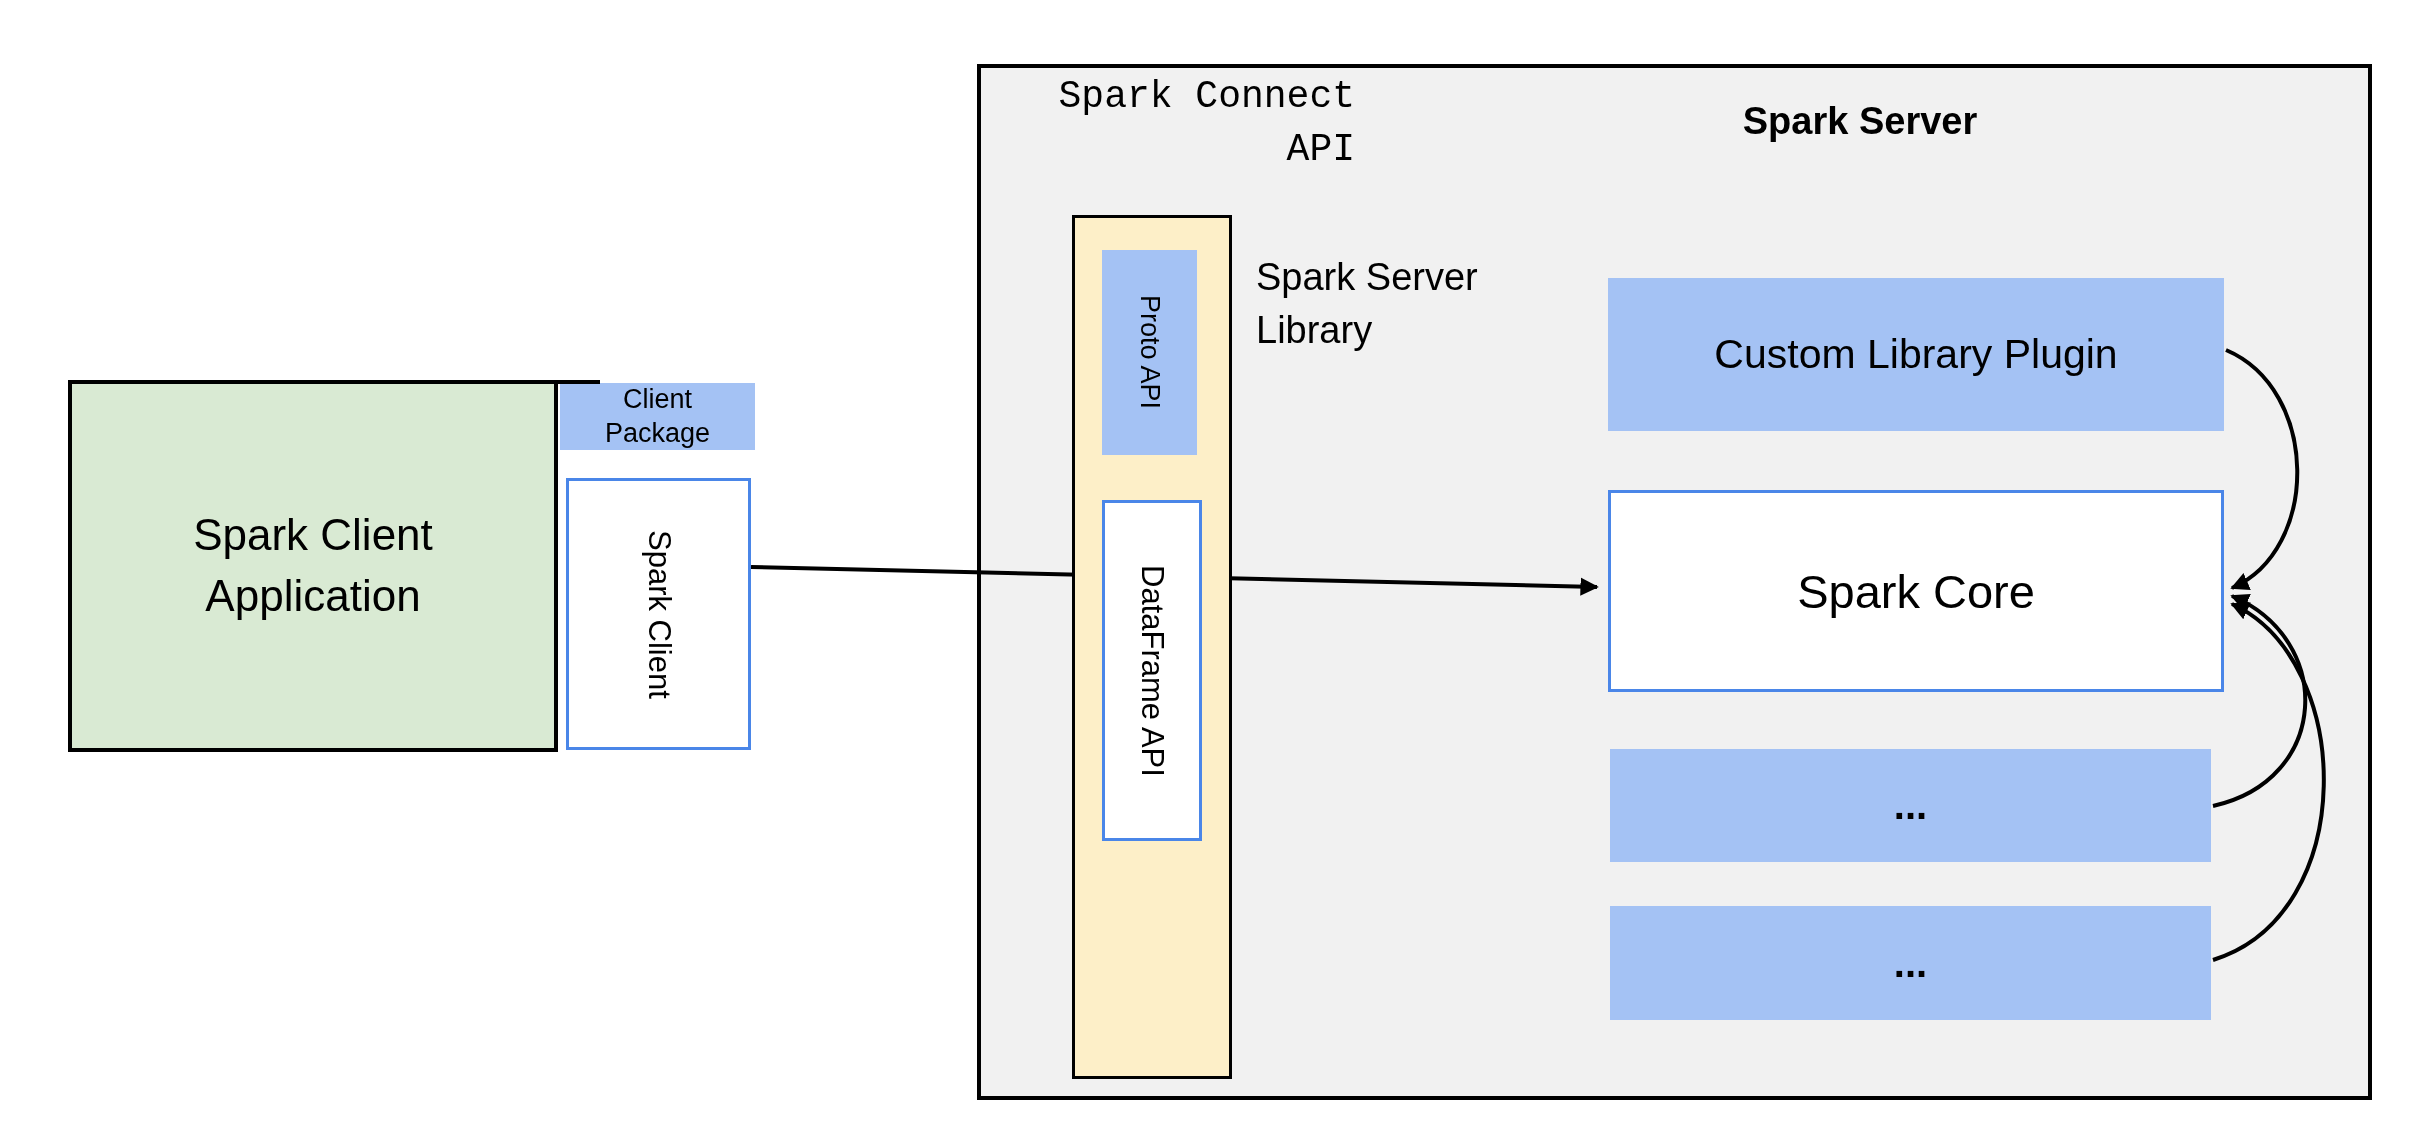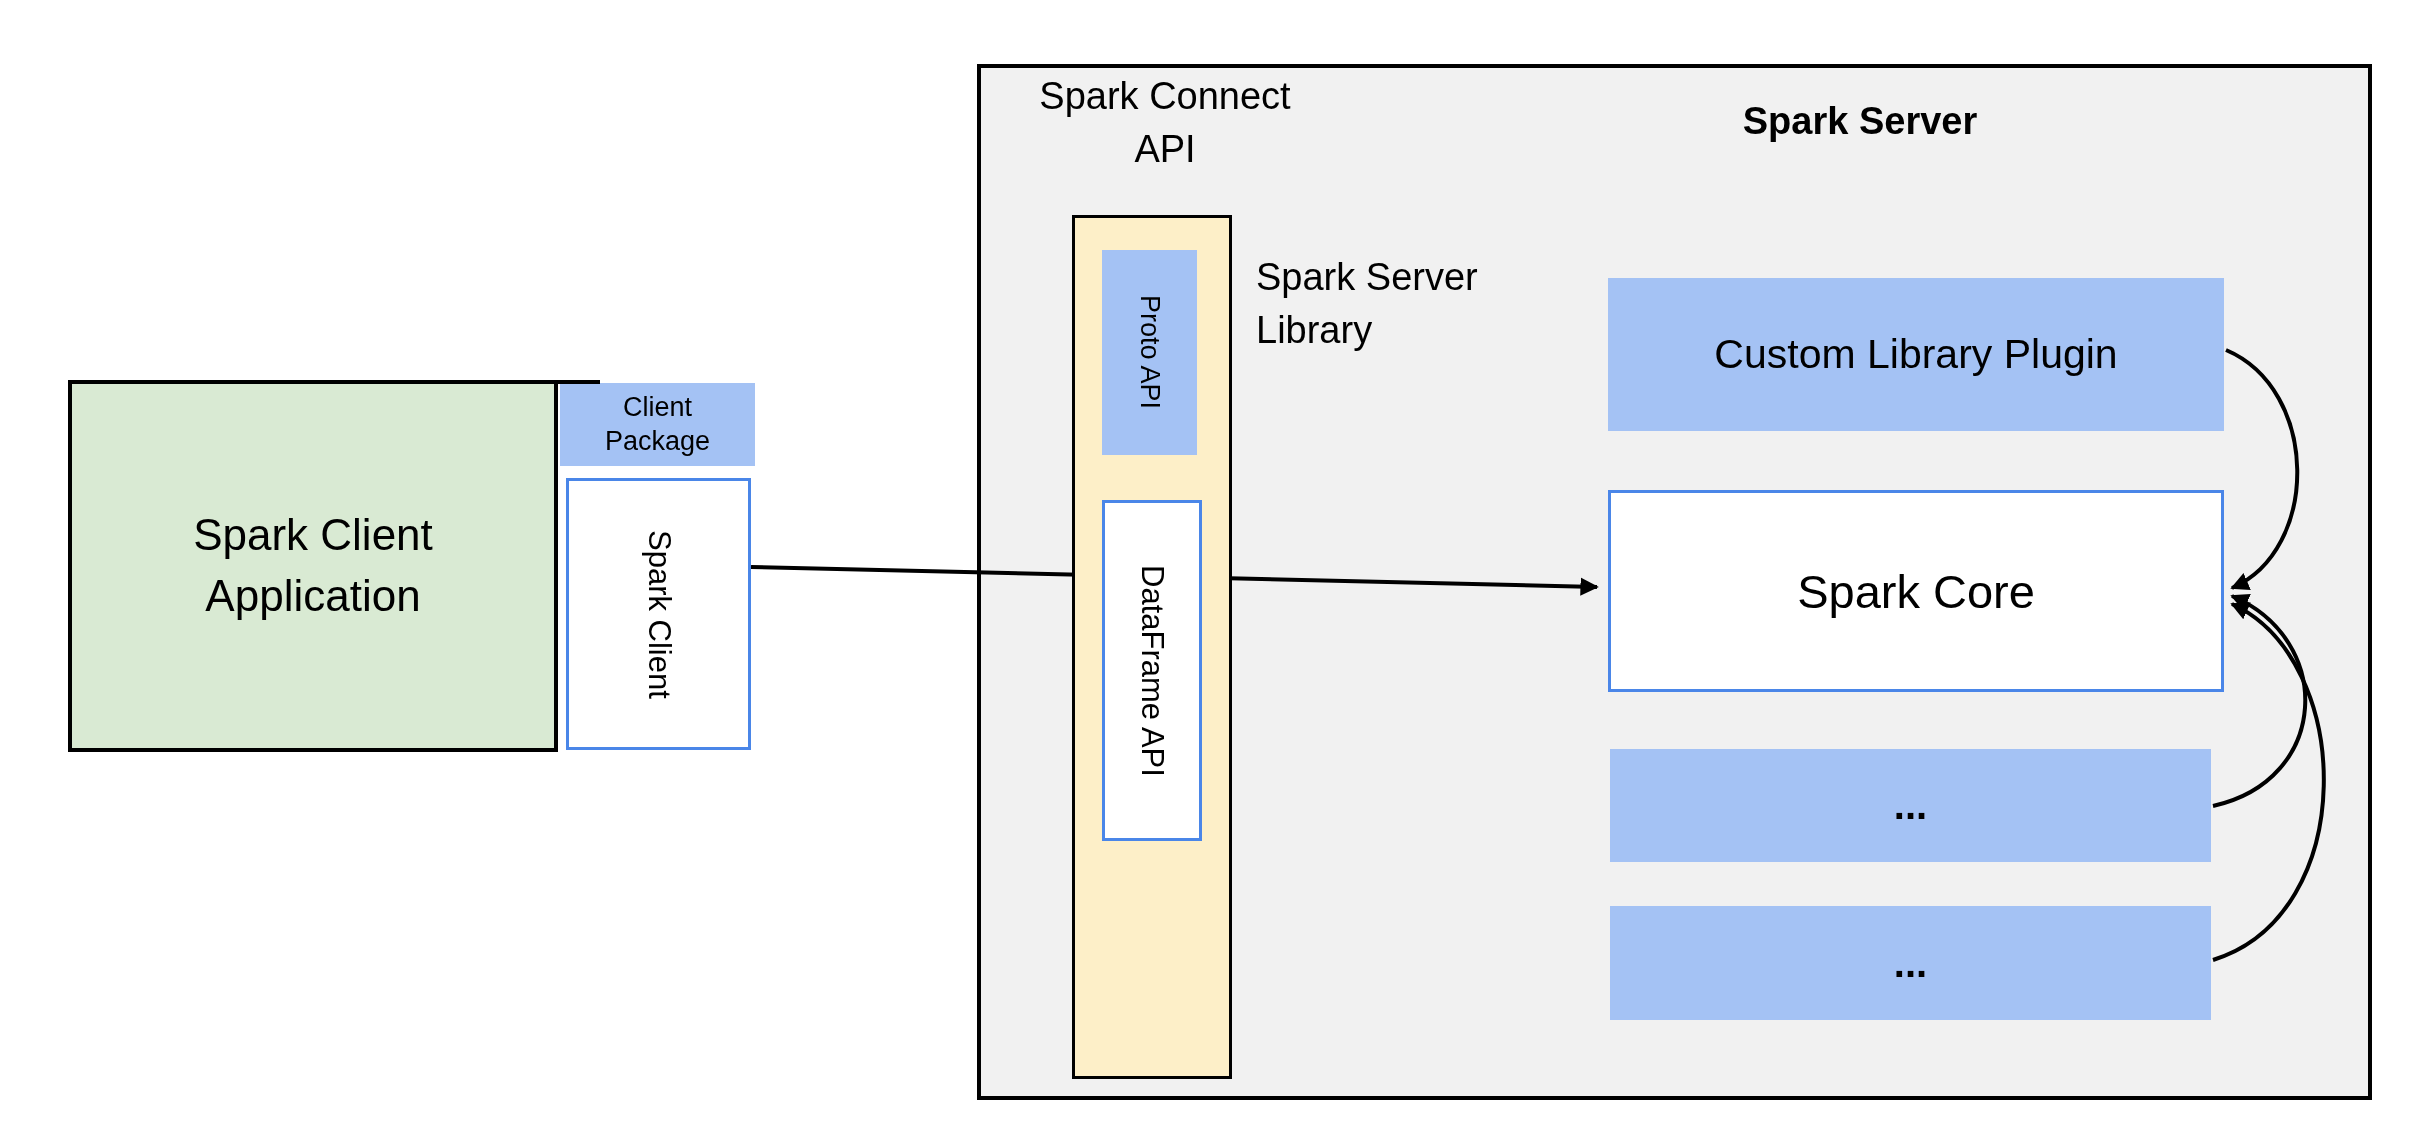--- a/index.html
+++ b/index.html
@@ -15,27 +15,27 @@
   .z1{z-index:1}.z2{z-index:2}.z3{z-index:3}.z4{z-index:4}
 
   
   #server-box{left:977px;top:64px;width:1395px;height:1036px;
     background:#f1f1f1;border:4px solid #000;}
 
   
   #client-app{left:68px;top:380px;width:490px;height:372px;
     background:#d9ead3;border:4px solid #000;font-size:44px;line-height:1.38;}
   #client-border-overhang{left:556px;top:380px;width:44px;height:4px;background:#000;}
-  #client-package{left:560px;top:383px;width:195px;height:83px;
+  #client-package{left:560px;top:383px;width:195px;height:67px;
     background:#a4c2f4;font-size:27px;line-height:1.25;}
   #spark-client{left:566px;top:478px;width:185px;height:272px;
     background:#fff;border:3px solid #4a86e8;}
 
   
-  #connect-api-label{left:975px;top:70px;width:380px;font-size:38px;line-height:1.4;text-align:center;}
+  #connect-api-label{left:975px;top:70px;width:380px;font-size:38px;line-height:1.4;text-align:right;font-family:Liberation Mono, monospace;}
   #spark-server-title{left:1660px;top:100px;width:400px;font-size:38px;font-weight:bold;text-align:center;}
   #server-library-label{left:1256px;top:251px;font-size:38px;line-height:1.4;text-align:left;}
 
   
   #api-column{left:1072px;top:215px;width:160px;height:864px;
     background:#fdefc8;border:3px solid #000;}
   #proto-api{left:1102px;top:250px;width:95px;height:205px;background:#a4c2f4;}
   #dataframe-api{left:1102px;top:500px;width:100px;height:341px;
     background:#fff;border:3px solid #4a86e8;}
   .vtext{writing-mode:vertical-rl;text-orientation:mixed;display:block;}

